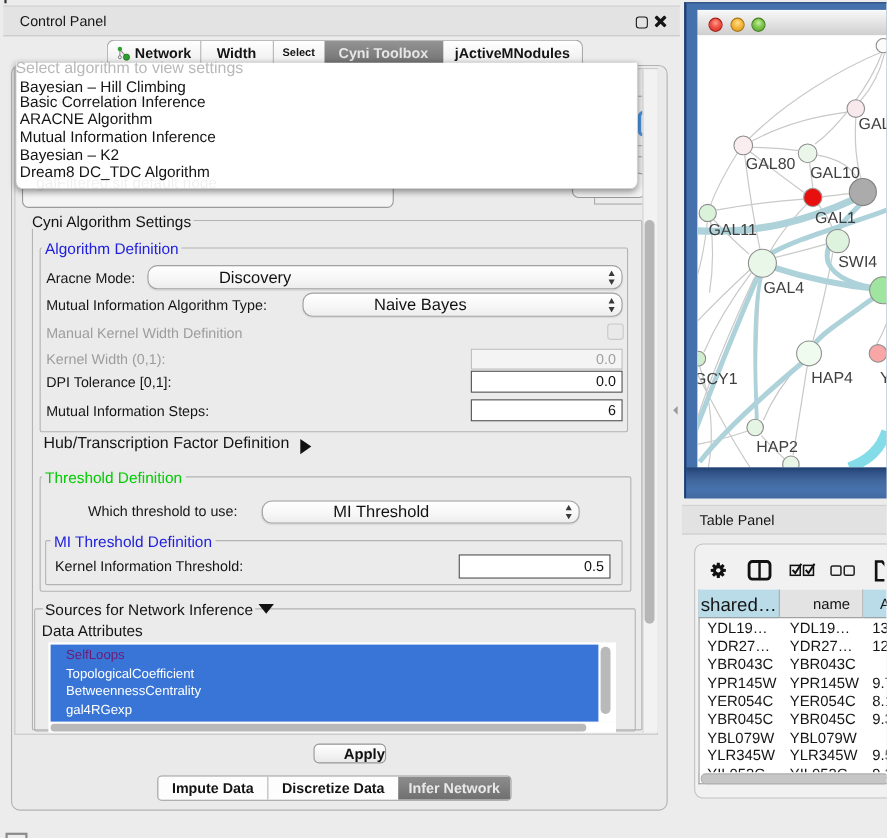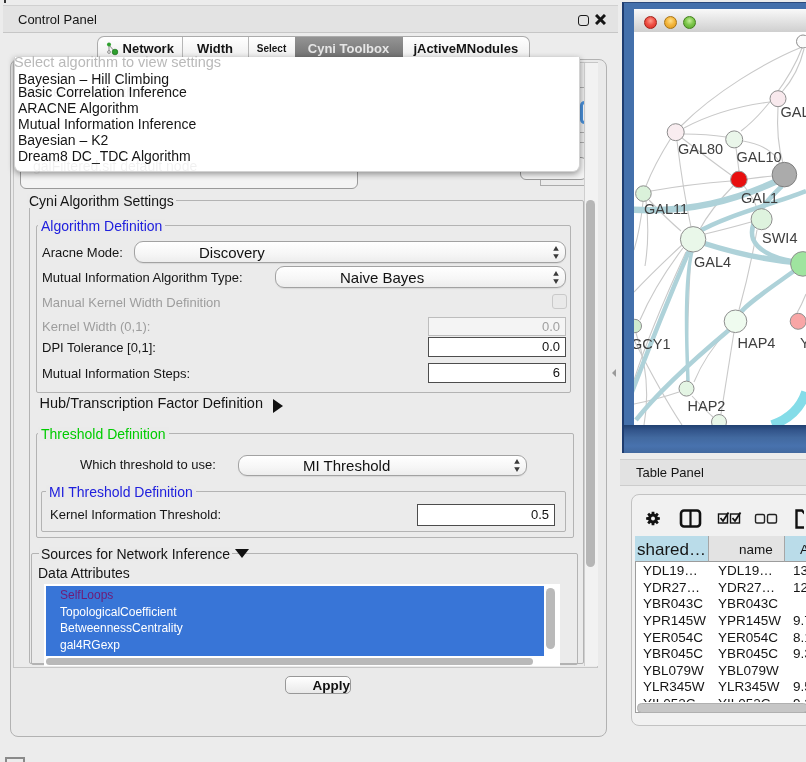--- a/index.html
+++ b/index.html
@@ -123,20 +123,26 @@
   <div class="lbl" style="left:60px;top:605.7px;color:#fff;font-size:12px;">TopologicalCoefficient</div>
   <div class="lbl" style="left:60px;top:622.2px;color:#fff;font-size:12px;">BetweennessCentrality</div>
   <div class="lbl" style="left:60px;top:638.7px;color:#fff;font-size:12px;">gal4RGexp</div>
   <div class="abs" style="left:546px;top:588px;width:9px;height:61px;background:#b9b9b9;border-radius:4.5px;"></div>
   <div class="abs" style="left:44px;top:657px;width:516px;height:9px;background:#fff;"></div>
   <div class="abs" style="left:46px;top:658px;width:487px;height:7px;background:#b9b9b9;border-radius:3.5px;"></div>
 
   <div class="abs" style="left:271px;top:676px;width:64px;height:16px;border:1px solid #989898;border-radius:5px;
        background:linear-gradient(#ffffff,#e9e9e9);text-align:right;font-size:13.5px;font-weight:bold;color:#111;line-height:17px;margin-left:14px;">Apply</div>
 
+  <div class="abs" style="left:143px;top:705px;width:320px;height:21px;border:1px solid #9c9c9c;border-radius:4px;
+       background:#fdfdfd;overflow:hidden;display:flex;">
+    <div style="width:99px;display:flex;align-items:center;justify-content:center;font-size:13px;font-weight:bold;color:#141414;">Impute Data</div>
+    <div style="width:118px;border-left:1px solid #b3b3b3;display:flex;align-items:center;justify-content:center;font-size:13px;font-weight:bold;color:#141414;">Discretize Data</div>
+    <div style="flex:1;background:linear-gradient(#8d8d8d,#6f6f6f);display:flex;align-items:center;justify-content:center;font-size:13px;font-weight:bold;color:#e9e9e9;">Infer Network</div>
+  </div>
 
   <div class="abs" style="left:5px;top:757px;width:16px;height:10px;border:2px solid #8a8a8a;background:#ececec;"></div>
 
   <div class="abs" style="left:612px;top:369px;width:0;height:0;border-right:4px solid #9a9a9a;border-top:4px solid transparent;border-bottom:4px solid transparent;"></div>
 
   <div class="abs" style="left:14px;top:57px;width:566px;height:115px;background:#fff;
        border-radius:0 0 7px 7px;box-shadow:0 2px 6px rgba(0,0,0,0.4);border:1px solid #d2d2d2;border-top:none;box-sizing:border-box;z-index:50;"></div>
   <div class="lbl" style="left:14px;top:56px;width:566px;text-align:left;color:#b9b9b9;z-index:51;font-size:14.5px;">Select algorithm to view settings</div>
   <div class="lbl" style="left:25px;top:86px;color:rgba(0,0,0,0.05);z-index:51;font-size:14px;">Inference Algorithm</div>
   <div class="lbl" style="left:33px;top:160px;color:rgba(0,0,0,0.06);z-index:51;font-size:14px;">galFiltered.sif default node</div>

